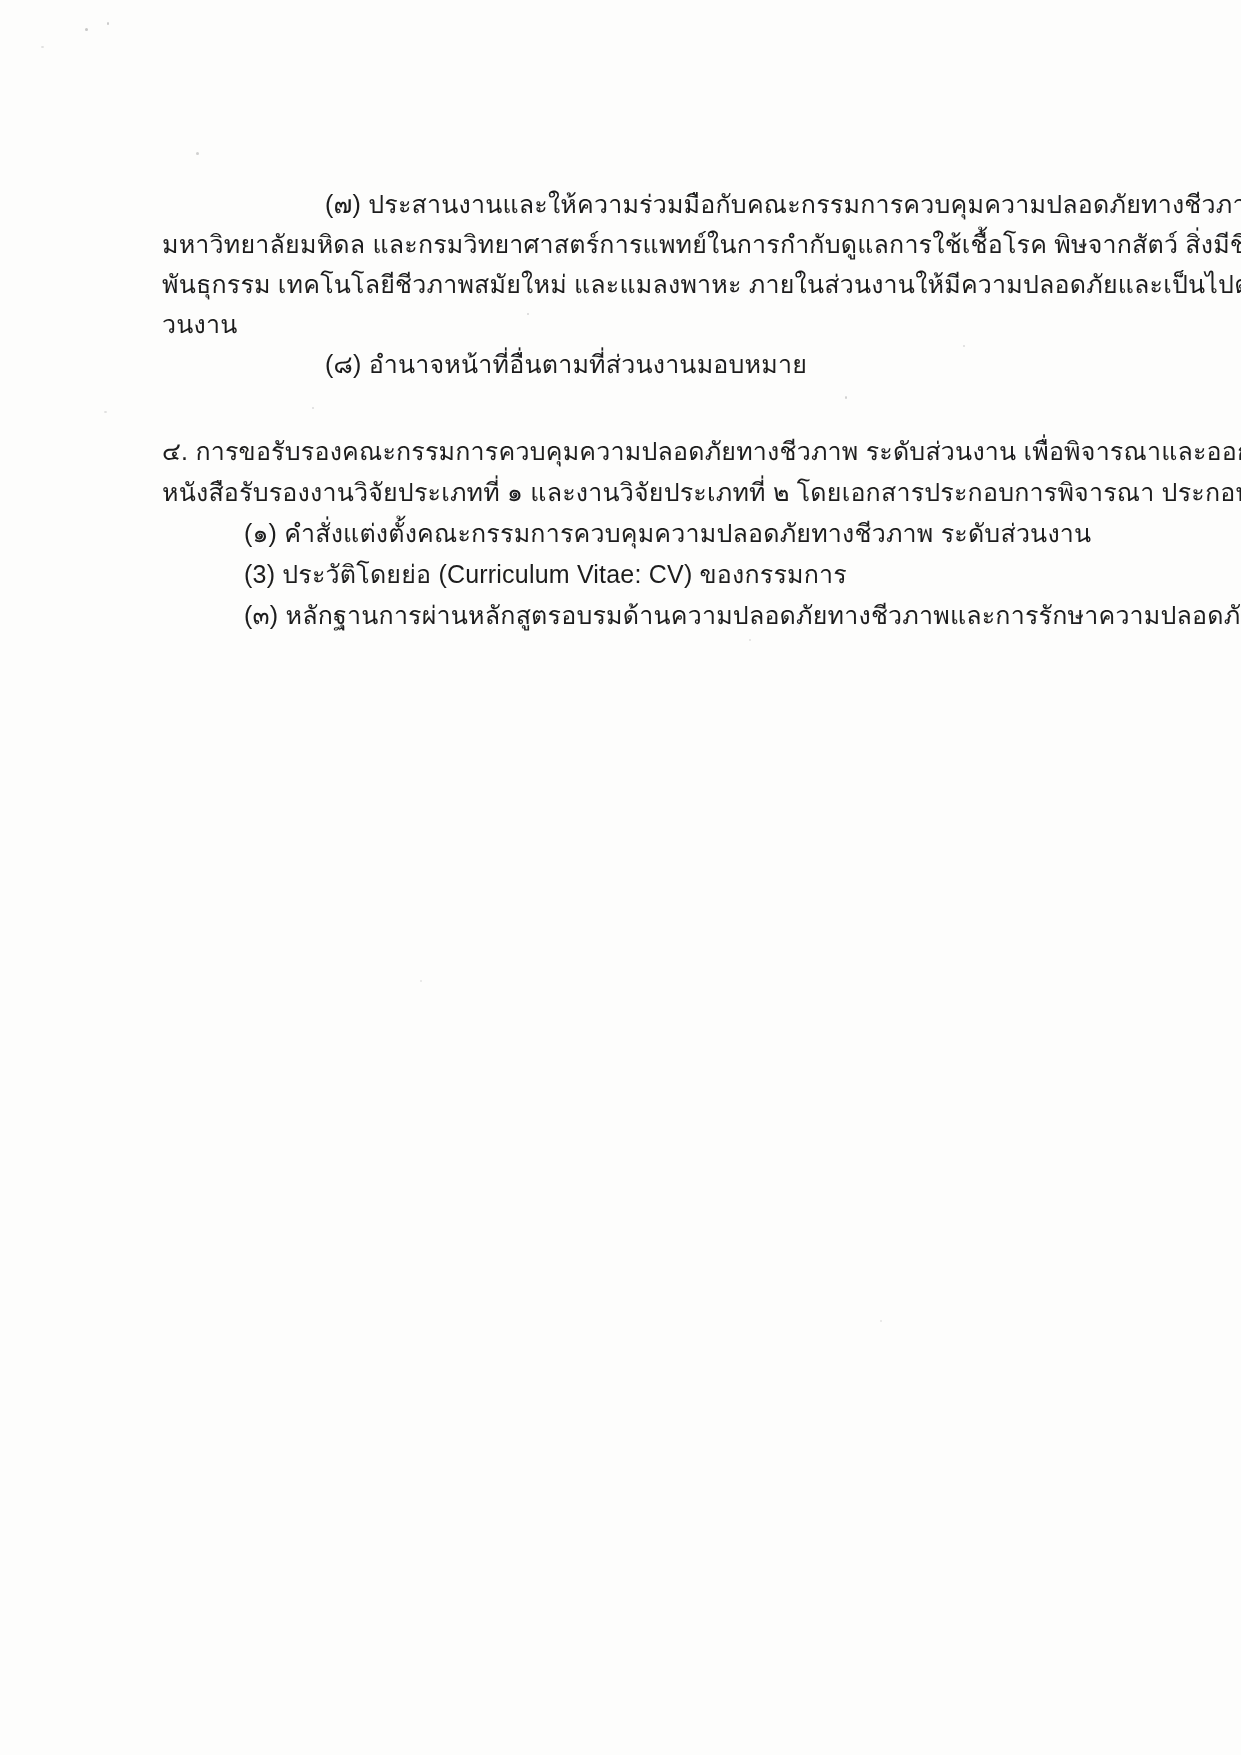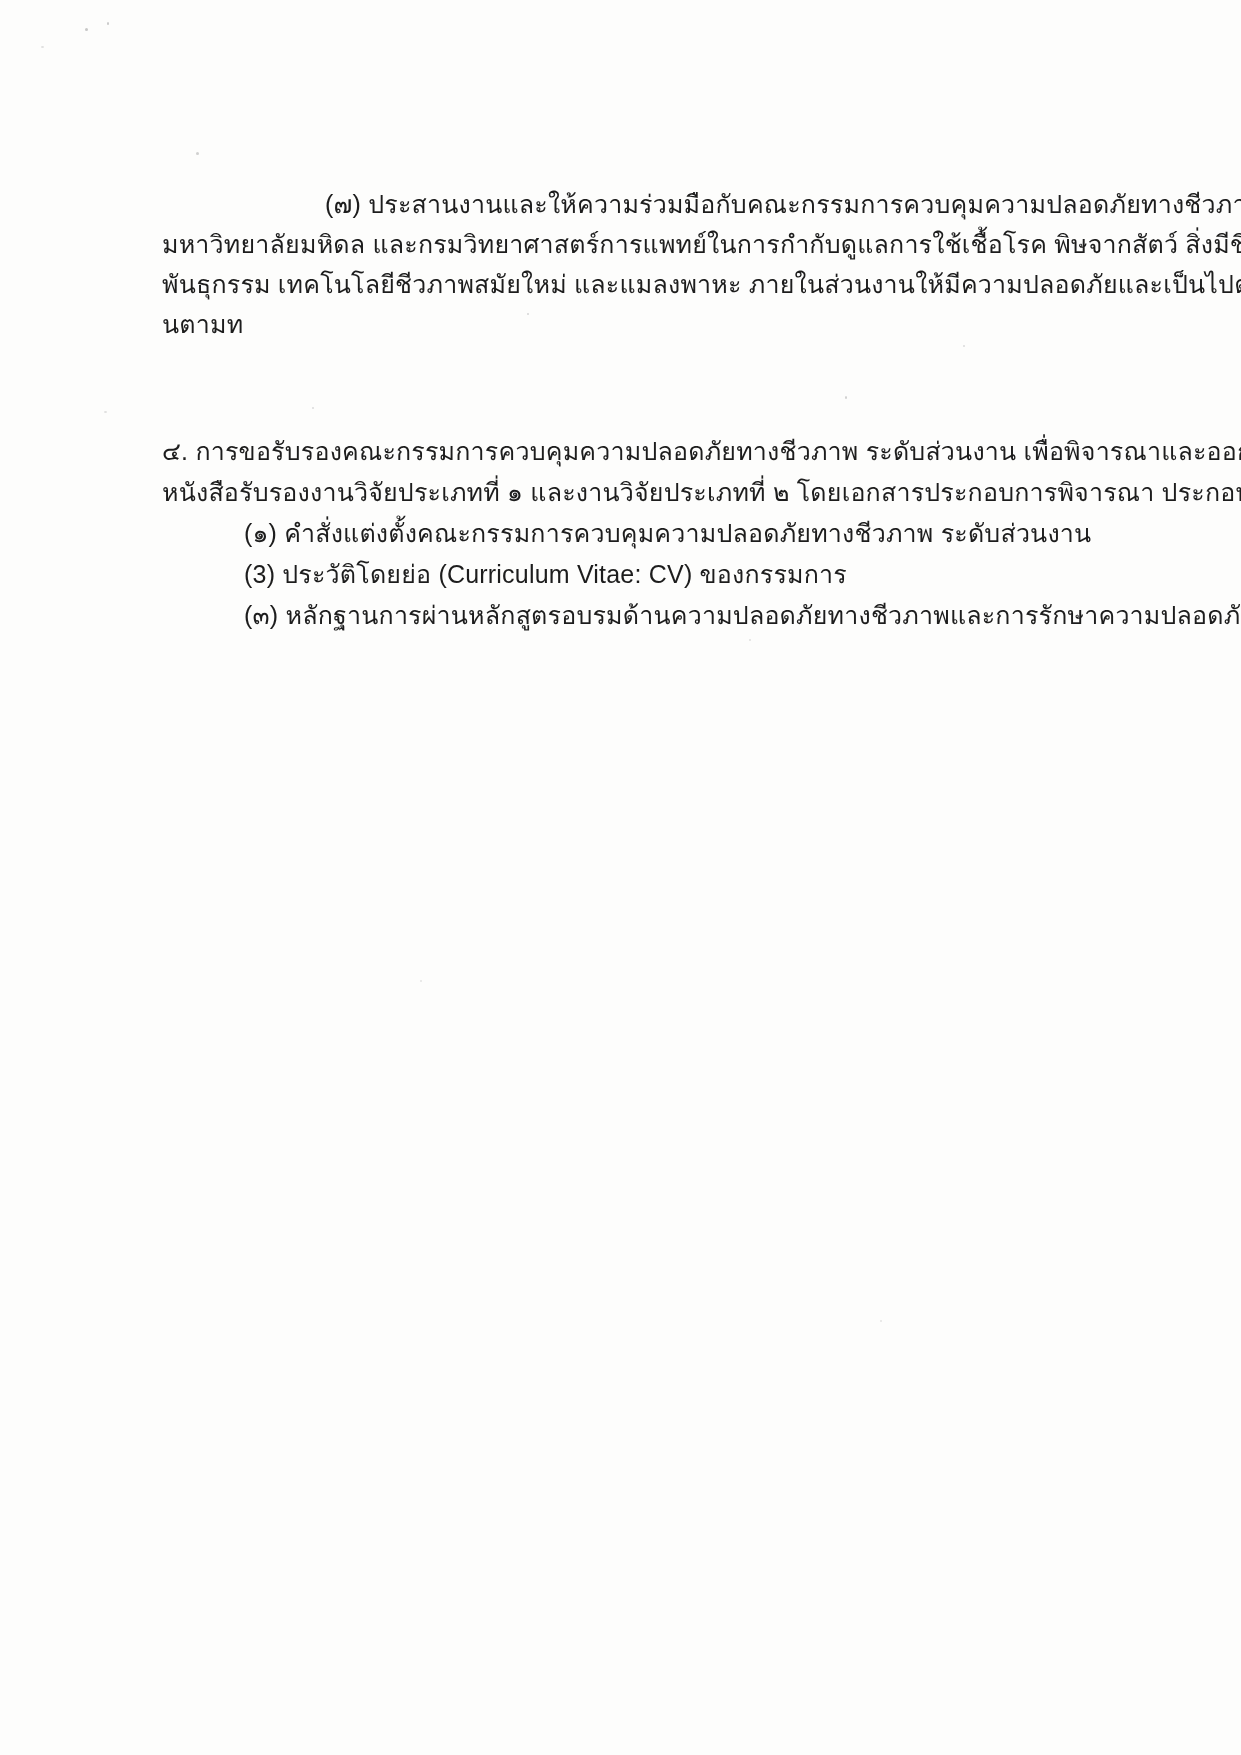--- a/index.html
+++ b/index.html
@@ -76,21 +76,22 @@
   <div class="speck s8"></div>
   <div class="speck s9"></div>
   <div class="speck s10"></div>
   <div class="speck s11"></div>
   <div class="speck s12"></div>
 
   <div class="doc-block block-a">
     <span class="t-line indent-clause">(๗) ประสานงานและให้ความร่วมมือกับคณะกรรมการควบคุมความปลอดภัยทางชีวภาพ</span>
     <span class="t-line">มหาวิทยาลัยมหิดล และกรมวิทยาศาสตร์การแพทย์ในการกำกับดูแลการใช้เชื้อโรค พิษจากสัตว์ สิ่งมีชีวิตดัดแปลง</span>
     <span class="t-line">พันธุกรรม เทคโนโลยีชีวภาพสมัยใหม่ และแมลงพาหะ ภายในส่วนงานให้มีความปลอดภัยและเป็นไปตาม</span>
-    <span class="t-line">นตามท</span>
+    <span class="t-line">วนงาน</span>
+    <span class="t-line indent-clause">(๘) อำนาจหน้าที่อื่นตามที่ส่วนงานมอบหมาย</span>
   </div>
 
   <div class="doc-block block-b">
     <span class="t-line">๔. การขอรับรองคณะกรรมการควบคุมความปลอดภัยทางชีวภาพ ระดับส่วนงาน เพื่อพิจารณาและออก</span>
     <span class="t-line">หนังสือรับรองงานวิจัยประเภทที่ ๑ และงานวิจัยประเภทที่ ๒ โดยเอกสารประกอบการพิจารณา ประกอบด้วย</span>
     <span class="t-line indent-item">(๑) คำสั่งแต่งตั้งคณะกรรมการควบคุมความปลอดภัยทางชีวภาพ ระดับส่วนงาน</span>
     <span class="t-line indent-item">(3) ประวัติโดยย่อ (Curriculum Vitae: CV) ของกรรมการ</span>
     <span class="t-line indent-item">(๓) หลักฐานการผ่านหลักสูตรอบรมด้านความปลอดภัยทางชีวภาพและการรักษาความปลอดภัยทางชีวภาพ</span>
   </div>
 

